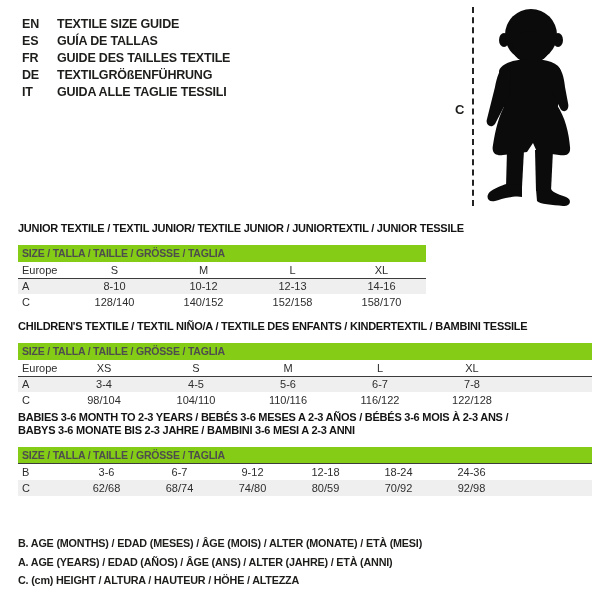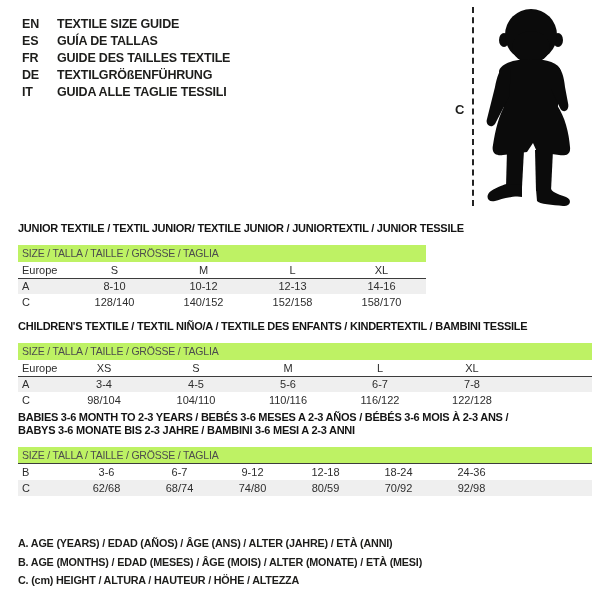--- a/index.html
+++ b/index.html
@@ -18,21 +18,21 @@
   
   .dash-line { position:absolute; left:472px; top:7px; height:199px; width:0;
     border-left:2.5px dashed #222; }
   .c-label { position:absolute; left:455px; top:102px; font-weight:bold; font-size:13px; }
   .baby-svg { position:absolute; left:477px; top:5px; }
 
   
   .tbl { position:absolute; left:18px; }
   .tbl-title { font-size:11px; font-weight:bold; letter-spacing:-0.25px; color:#141414;
     line-height:13px; margin-bottom:10px; white-space:nowrap; }
-  .size-bar { background:#bef264; color:#4d4d4d; font-weight:normal; font-size:10.5px;
+  .size-bar { background:#84cc16; color:#4d4d4d; font-weight:bold; font-size:10.5px;
     letter-spacing:-0.2px; height:17px; line-height:17px; padding-left:4px; }
   .size-bar.ruled { border-bottom:1.5px solid #3c3c3c; }
   table { border-collapse:collapse; width:100%; font-size:11px; color:#2e2e2e;
     table-layout:fixed; }
   td { height:16px; padding:0; text-align:center; white-space:nowrap; overflow:hidden; }
   td.lbl { text-align:left; padding-left:4px; }
   tr.ruled td { border-bottom:1.5px solid #3c3c3c; }
   tr.stripe { background:#efefef; }
 
   
@@ -210,18 +210,18 @@
         <td>80/59</td>
         <td>70/92</td>
         <td>92/98</td>
         <td></td>
       </tr>
     </tbody>
       </table>
   </div>
 
   <div class="notes">
+    <div class="note-line">B. AGE (MONTHS) / EDAD (MESES) / ÂGE (MOIS) / ALTER (MONATE) / ETÀ (MESI)</div>
     <div class="note-line">A. AGE (YEARS) / EDAD (AÑOS) / ÂGE (ANS) / ALTER (JAHRE) / ETÀ (ANNI)</div>
-    <div class="note-line">B. AGE (MONTHS) / EDAD (MESES) / ÂGE (MOIS) / ALTER (MONATE) / ETÀ (MESI)</div>
     <div class="note-line">C. (cm) HEIGHT / ALTURA / HAUTEUR / HÖHE / ALTEZZA</div>
   </div>
 
 </div>
 
 </body></html>

